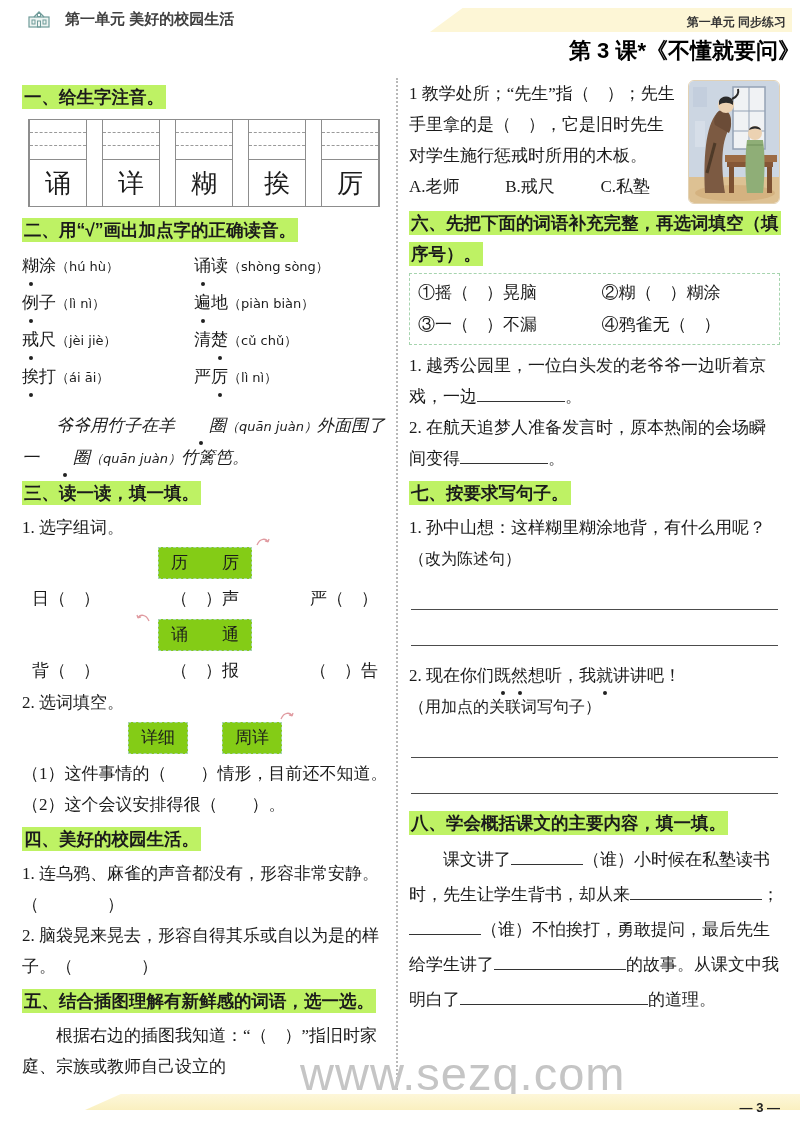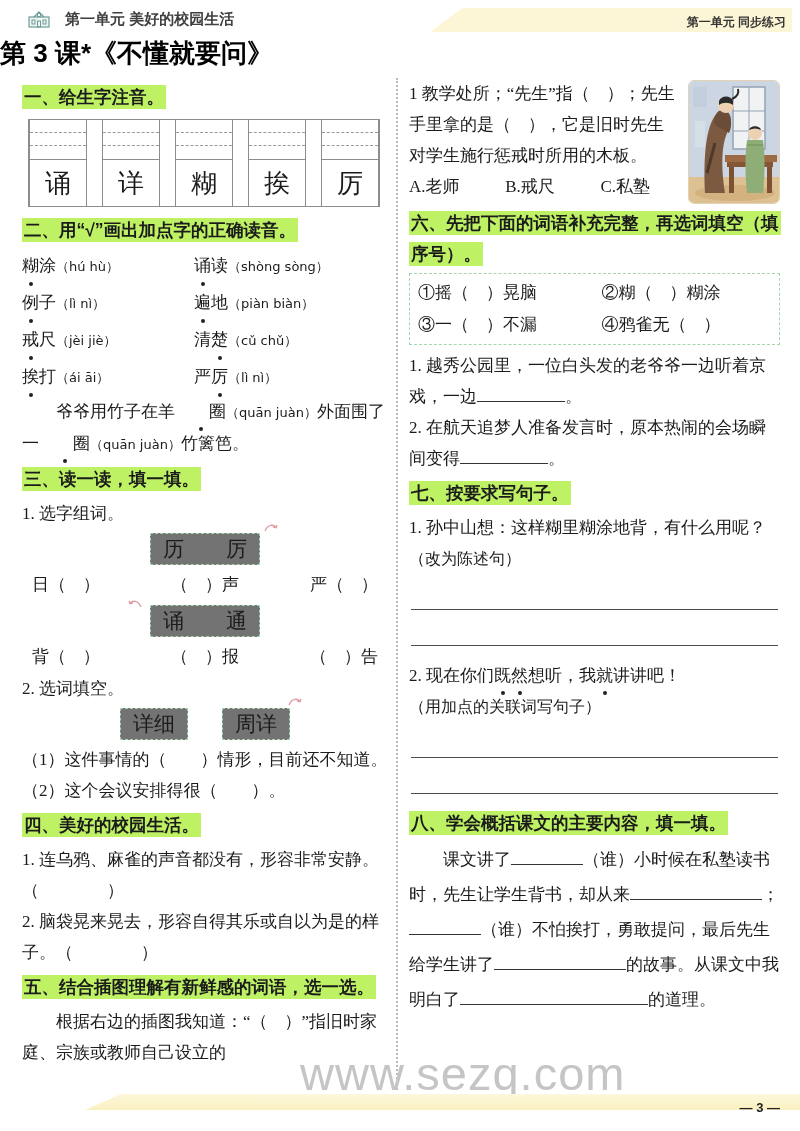--- a/index.html
+++ b/index.html
@@ -11,22 +11,22 @@
   
   .hdr-band {
     position:absolute; left:430px; top:8px; width:362px; height:24px;
     background:#fdf6d6; clip-path:polygon(0 100%, 9% 0, 100% 0, 100% 100%);
   }
   .hdr { position:absolute; left:0; top:8px; width:800px; height:26px; }
   .hdr-left { position:absolute; left:28px; top:2px; display:flex; align-items:center; gap:15px;
     font-family:"Liberation Sans", sans-serif; font-weight:bold; font-size:15px; color:#404040; }
   .hdr-right { position:absolute; right:14px; top:6px;
     font-family:"Liberation Sans", sans-serif; font-weight:bold; font-size:12px; color:#333; }
-  .page-title { position:absolute; left:0; top:36px; width:800px; text-align:left;
-    font-family:"Liberation Sans", sans-serif; font-weight:bold; font-size:26px; color:#000; }
+  .page-title { position:absolute; left:0; top:36px; width:800px; text-align:right;
+    font-family:"Liberation Sans", sans-serif; font-weight:bold; font-size:22px; color:#000; }
 
   
   .cols { position:absolute; left:22px; top:78px; width:758px; height:1012px; display:flex; }
   .col-left  { width:374px; padding-right:8px; }
   .col-right { width:384px; border-left:2px dotted #b8b8b8; padding-left:11px; }
 
   p.t { font-size:17px; line-height:31px; }
   .hd { display:inline; font-family:"Liberation Sans", sans-serif; font-weight:bold;
         font-size:17.5px; line-height:30px; background:#bef264; padding:2px 2px;
         -webkit-box-decoration-break:clone; box-decoration-break:clone; }
@@ -44,22 +44,22 @@
   .pygap  { width:15px; }
   .pytop  { height:40px; border-bottom:1px solid #8d8d8d; }
   .pyline { height:13px; border-bottom:1px dashed #9a9a9a; }
   .pychar { height:46px; display:flex; align-items:center; justify-content:center; font-size:26px; }
 
   
   .wgrid { display:grid; grid-template-columns:47% 53%; row-gap:3px; font-size:17px; line-height:33px; margin-top:2px; }
   .py { font-family:"DejaVu Sans", sans-serif; font-size:13px; }
 
   
-  .gbox { display:inline-block; border:1.5px dashed #a6d4ae; padding:1px 12px; font-size:21px;
-          line-height:28px; background:#737373; position:relative; }
+  .gbox { display:inline-block; border:1.5px dashed #a6d4ae; padding:1px 12px; font-size:17px;
+          line-height:28px; background:#84cc16; position:relative; }
   .center { text-align:center; margin:4px 0; }
   .rowflex { display:flex; justify-content:space-between; padding:0 10px; font-size:17px; line-height:32px; }
 
   .gboxwide { border:1.5px dashed #a6d4ae; padding:3px 8px; margin:3px 0 5px; }
   .gboxwide .cells { display:grid; grid-template-columns:52% 48%; font-size:17px; line-height:32px; }
 
   
   .doodle { position:absolute; width:16px; height:12px; pointer-events:none; }
 
   
@@ -74,21 +74,21 @@
   .opts { display:flex; justify-content:space-between; padding-right:30px; font-size:17px; line-height:32px; }
 
   
   .watermark { position:absolute; left:300px; top:1046px; font-family:"Liberation Sans", sans-serif;
                font-size:47px; color:#c5c5c5; letter-spacing:1px; }
   .foot-band { position:absolute; left:85px; top:1094px; width:715px; height:16px;
                background:linear-gradient(#fdf7da,#faf0c0); clip-path:polygon(0 100%, 5% 0, 100% 0, 100% 100%); }
   .pagenum { position:absolute; right:20px; top:1100px; font-family:"Liberation Sans", sans-serif;
              font-weight:bold; font-size:13px; color:#222; }
   .indent { text-indent:2em; }
-  .mt2{margin-top:2px;} .mt6{margin-top:14px;}
+  .mt2{margin-top:16px;font-style:italic;} .mt6{margin-top:14px;}
 </style>
 </head>
 <body>
 
 <div class="hdr-band"></div>
 <div class="hdr">
   <div class="hdr-left">
     <span style="display:inline-block;line-height:0;">
       <svg width="22" height="17" viewBox="0 0 22 17">
         <rect x="1" y="6" width="20" height="10" fill="#eef4f2" stroke="#6f9b99" stroke-width="1.2"></rect>

